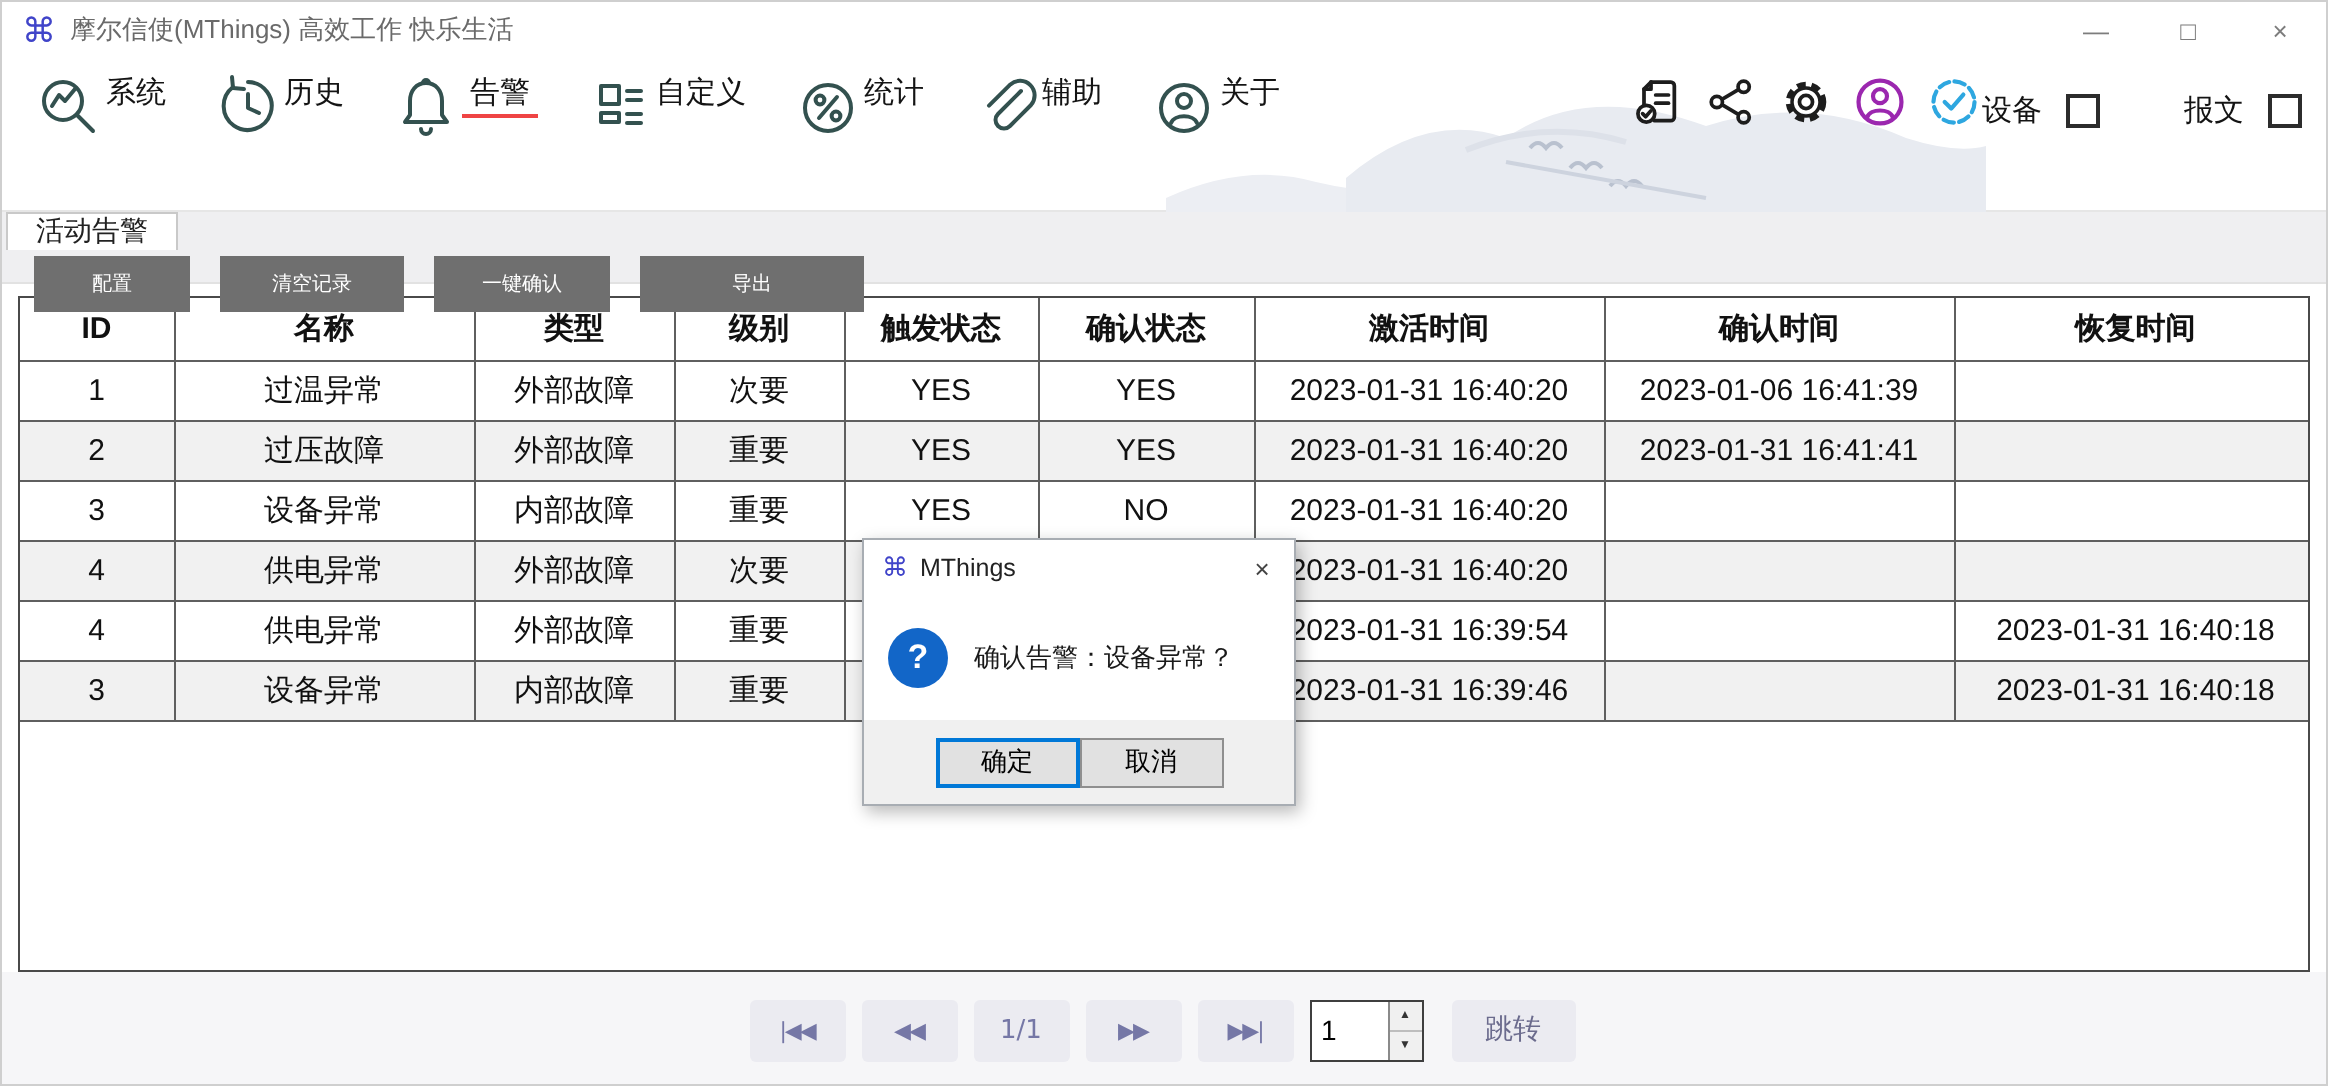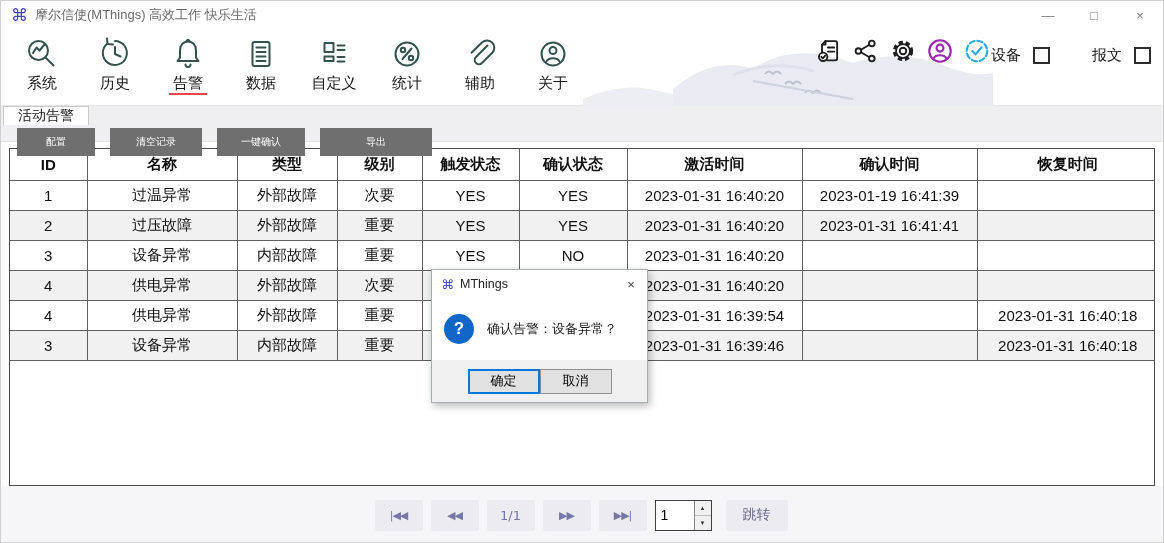--- a/index.html
+++ b/index.html
@@ -15,21 +15,21 @@
   .titlebar { height:28px; display:flex; align-items:center; padding-left:10px; background:#fff; }
   .app-icon { color:#4044c9; font-size:17px; line-height:1; margin-right:7px; }
   .title-text { font-size:13px; color:#6a6a6a; }
   .win-controls { margin-left:auto; display:flex; height:100%; }
   .win-btn { width:46px; display:flex; align-items:center; justify-content:center; font-size:13px; color:#7d7d7d; cursor:default; }
 
   
   .toolbar { position:relative; height:77px; background:#fff; border-bottom:1px solid #e6e6e6; display:flex; align-items:flex-start; padding:4px 12px 0 16px; }
   .watermark { position:absolute; right:170px; top:0; pointer-events:none; }
   .nav { display:flex; gap:23px; position:relative; z-index:1; }
-  .nav-item { display:flex; flex-direction:column; align-items:center; min-width:50px; padding-top:3px; cursor:pointer; }
+  .nav-item { display:flex; flex-direction:row; align-items:flex-start; min-width:50px; padding-top:3px; cursor:pointer; }
   .nav-item svg { display:block; }
   .nav-label { font-size:15px; color:#141414; margin-top:2px; line-height:18px; }
   .nav-item.active .nav-label { border-bottom:2px solid #ef4444; padding:0 4px 1px 4px; }
 
   .quickbar { margin-left:auto; position:relative; z-index:1; display:flex; flex-direction:row; align-items:center; padding-top:2px; }
   .quick-icons { display:flex; align-items:center; gap:9px; height:32px; }
   .quick-labels { display:flex; align-items:center; margin-top:8px; font-size:15px; color:#141414; }
   .checkbox { width:17px; height:17px; border:2px solid #2c2c2c; background:#fff; display:inline-block; cursor:pointer; }
   .quick-labels .lbl { margin-right:12px; }
   .quick-labels .gap { width:42px; }
@@ -119,30 +119,20 @@
       </svg>
       <span class="nav-label">历史</span>
     </div>
     <div class="nav-item active">
       <svg width="36" height="36" viewBox="0 0 36 36" fill="none" stroke="#33514f" stroke-width="2" stroke-linecap="round" stroke-linejoin="round">
         <path d="M18,5.5 c-5,0 -8,4 -8,9 v7 l-2.5,3.5 h21 l-2.5,-3.5 v-7 c0,-5 -3,-9 -8,-9 z"></path>
         <path d="M15.5,28.5 a2.5,2.5 0 0 0 5,0"></path>
         <path d="M16.5,5.5 a1.5,1.5 0 0 1 3,0"></path>
       </svg>
       <span class="nav-label">告警</span>
-    </div>
-    <div class="nav-item">
-      <svg width="36" height="36" viewBox="0 0 36 36" fill="none" stroke="#33514f" stroke-width="2" stroke-linecap="round" stroke-linejoin="round">
-        <rect x="9.5" y="6" width="17" height="24" rx="2"></rect>
-        <line x1="13.5" y1="11.5" x2="22.5" y2="11.5"></line>
-          <line x1="13.5" y1="16" x2="22.5" y2="16"></line>
-        <line x1="13.5" y1="20.5" x2="22.5" y2="20.5"></line>
-          <line x1="13.5" y1="25" x2="22.5" y2="25"></line>
-      </svg>
-      <span class="nav-label">数据</span>
     </div>
     <div class="nav-item">
       <svg width="36" height="36" viewBox="0 0 36 36" fill="none" stroke="#33514f" stroke-width="2" stroke-linecap="round" stroke-linejoin="round">
         <rect x="8.5" y="7" width="9" height="9"></rect>
         <line x1="21.5" y1="9.5" x2="28.5" y2="9.5"></line>
           <line x1="21.5" y1="14" x2="28.5" y2="14"></line>
         <rect x="8.5" y="20.5" width="9" height="4.5"></rect>
         <line x1="21.5" y1="21" x2="28.5" y2="21"></line>
           <line x1="21.5" y1="25.5" x2="28.5" y2="25.5"></line>
       </svg>
@@ -254,21 +244,21 @@
     </thead>
     <tbody>
         <tr>
           <td>1</td>
           <td>过温异常</td>
           <td>外部故障</td>
           <td>次要</td>
           <td>YES</td>
           <td>YES</td>
           <td>2023-01-31 16:40:20</td>
-          <td>2023-01-19 16:41:39</td>
+          <td>2023-01-06 16:41:39</td>
           <td></td>
         </tr>
         <tr>
           <td>2</td>
           <td>过压故障</td>
           <td>外部故障</td>
           <td>重要</td>
           <td>YES</td>
           <td>YES</td>
           <td>2023-01-31 16:40:20</td>

